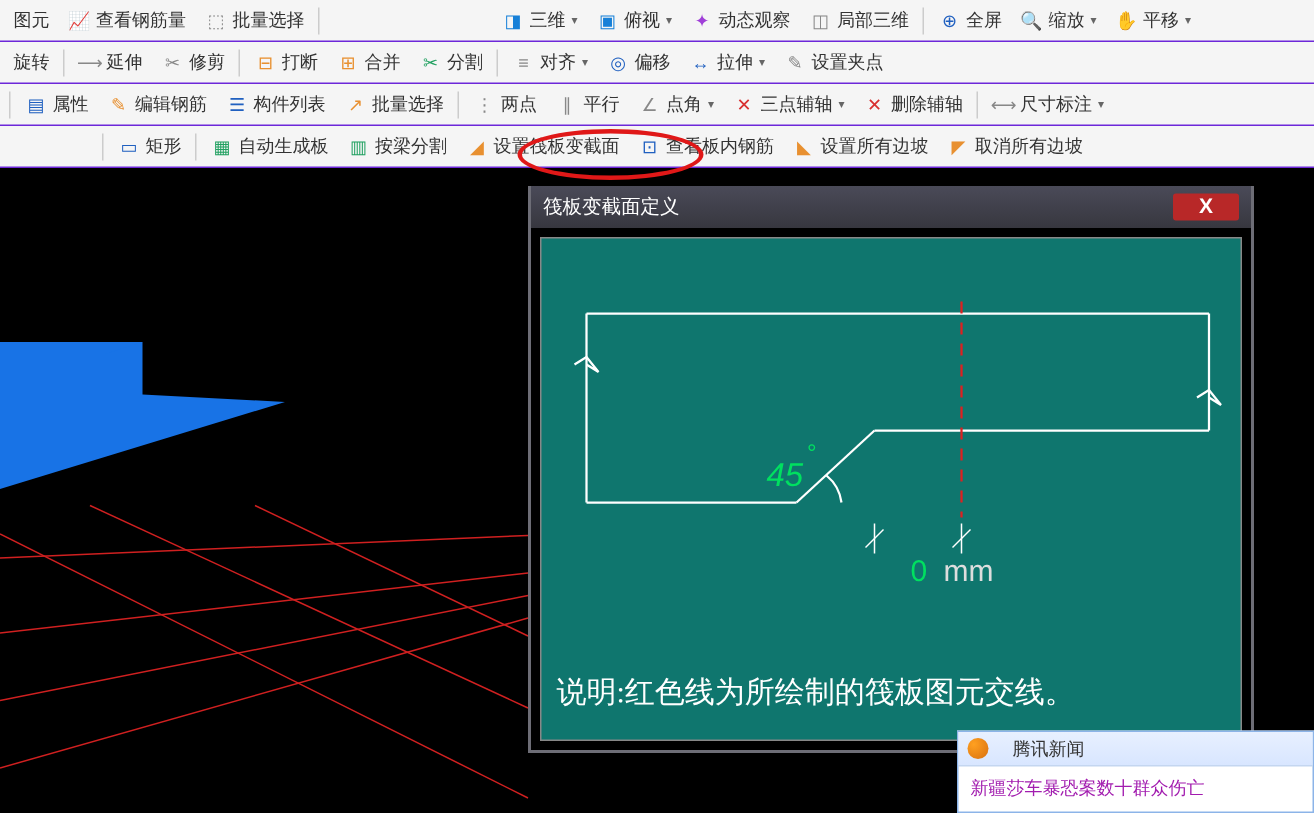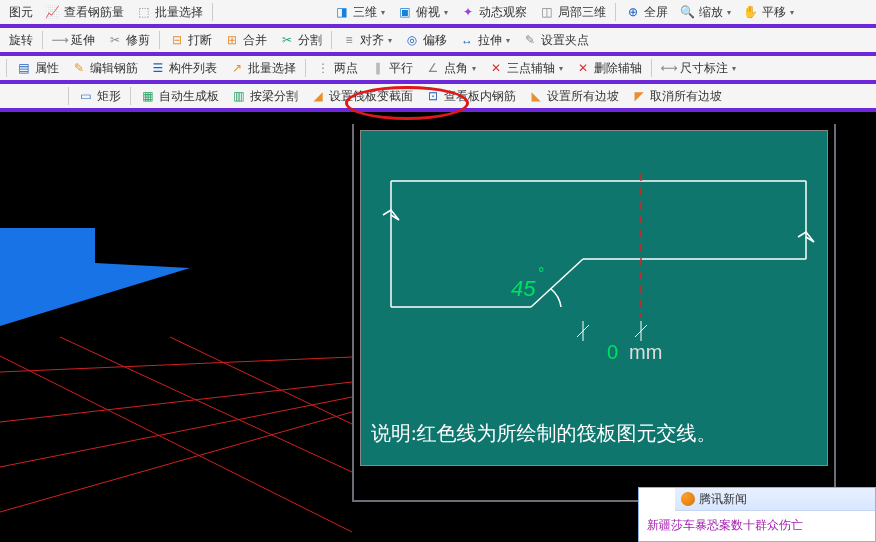--- a/index.html
+++ b/index.html
@@ -8,21 +8,21 @@
       font-family: "Microsoft YaHei", SimSun, sans-serif;
       font-size: 12px;
       background: #f0f0f0;
       overflow: hidden;
       position: relative;
     }
     .toolbar-row {
       display: flex;
       align-items: center;
       background: #f5f5f5;
-      border-bottom: 4px solid #6d28d9;
+      border-bottom: 1px solid #6d28d9;
       height: 28px;
       padding: 0 4px;
       gap: 2px;
       white-space: nowrap;
     }
     .tool-btn {
       display: inline-flex;
       align-items: center;
       gap: 3px;
       padding: 2px 5px;
@@ -144,24 +144,23 @@
       border: 1px solid #8cb4e8;
       z-index: 60;
       font-size: 12px;
     }
     .news-head {
       background: linear-gradient(#e8f0ff, #d8e6ff);
       height: 23px;
       display: flex;
       align-items: center;
       padding: 0 6px;
-      gap: 4px;
+      gap: 16px;
       color: #333;
       border-bottom: 1px solid #c4d6f0;
-      margin-left: 36px;
     }
     .news-head .qq-icon {
       width: 14px; height: 14px;
       background: radial-gradient(circle at 30% 30%, #ffa020, #d87010);
       border-radius: 50%;
     }
     .news-body {
       padding: 6px 8px;
       color: #a21caf;
     }
@@ -363,20 +362,24 @@
       <line x1="0" y1="355" x2="352" y2="285"></line>
       <line x1="0" y1="400" x2="352" y2="300"></line>
       <line x1="60" y1="225" x2="352" y2="360"></line>
       <line x1="170" y1="225" x2="352" y2="312"></line>
       <line x1="0" y1="244" x2="352" y2="420"></line>
     </g>
   </svg>
 </div>
 
 <div class="dialog">
+  <div class="dialog-title">
+    <span>筏板变截面定义</span>
+    <div class="dialog-close">X</div>
+  </div>
   <div class="dialog-body">
     <div class="dialog-canvas">
       <svg width="468" height="336">
 
         <g stroke="#fff" stroke-width="1.5" fill="none">
           <line x1="30" y1="50" x2="445" y2="50"></line>
           <line x1="30" y1="50" x2="30" y2="176"></line>
           <line x1="445" y1="50" x2="445" y2="128"></line>
           <line x1="30" y1="176" x2="170" y2="176"></line>
           <line x1="170" y1="176" x2="222" y2="128"></line>

